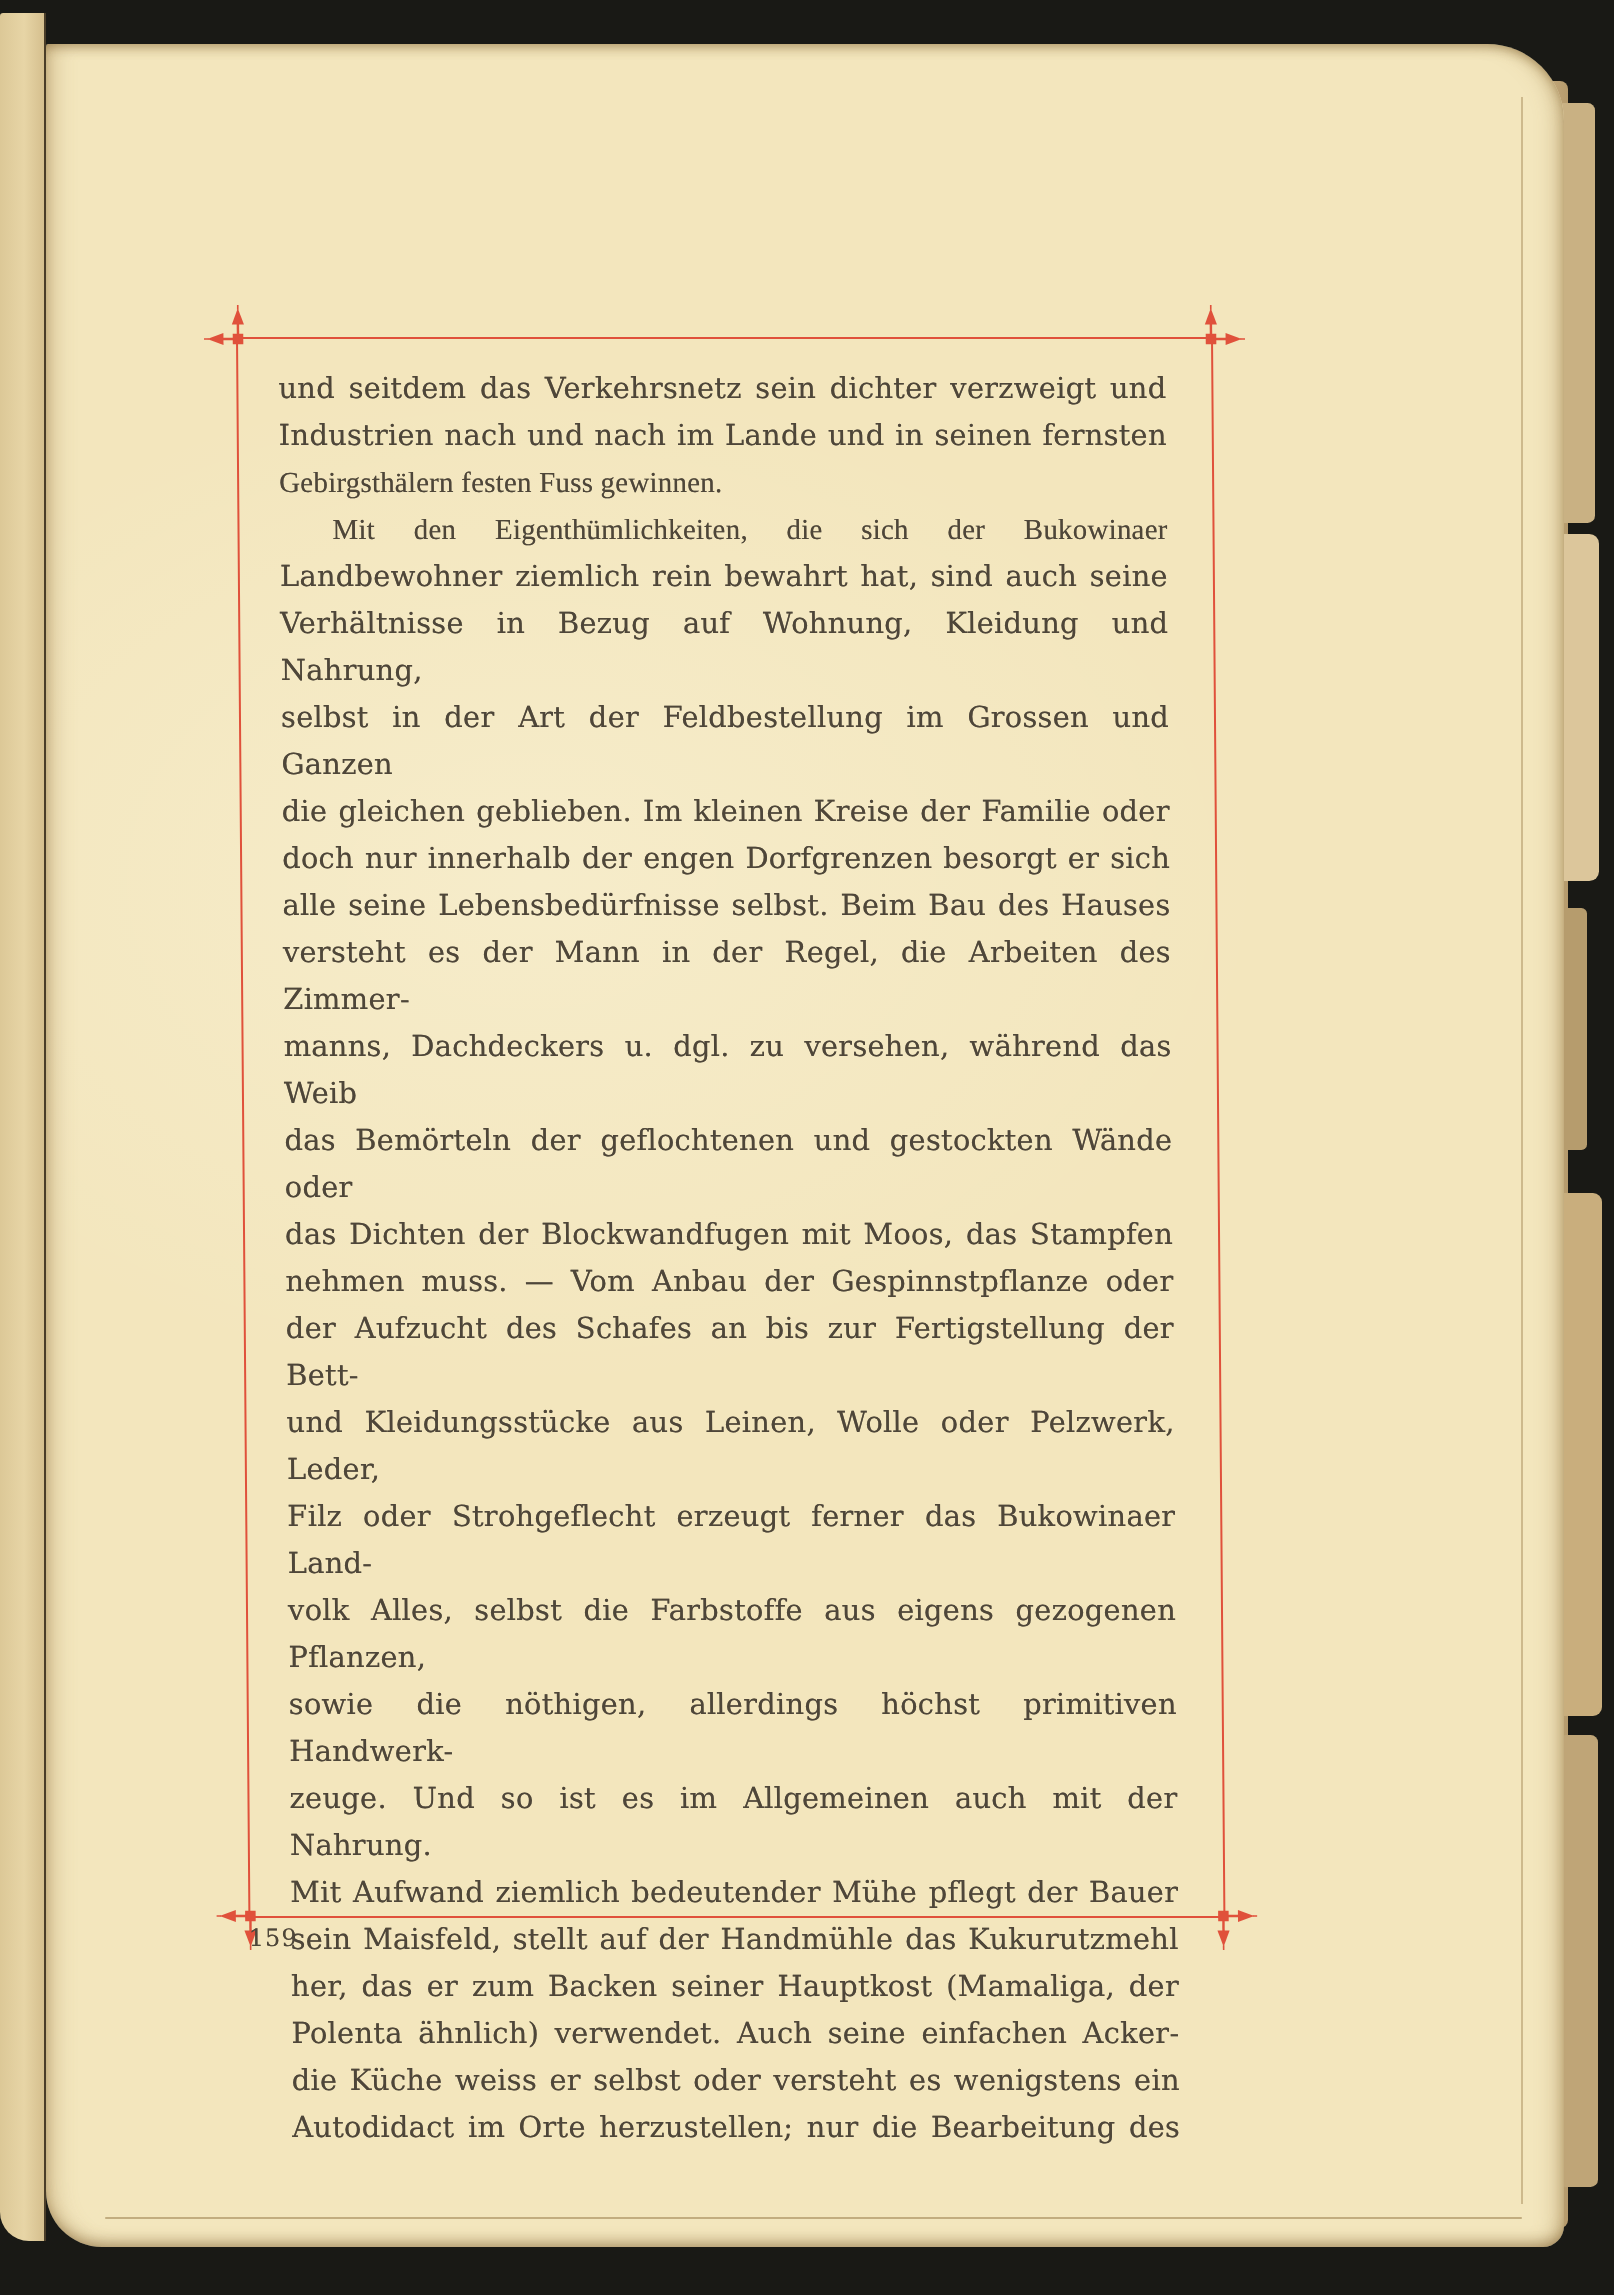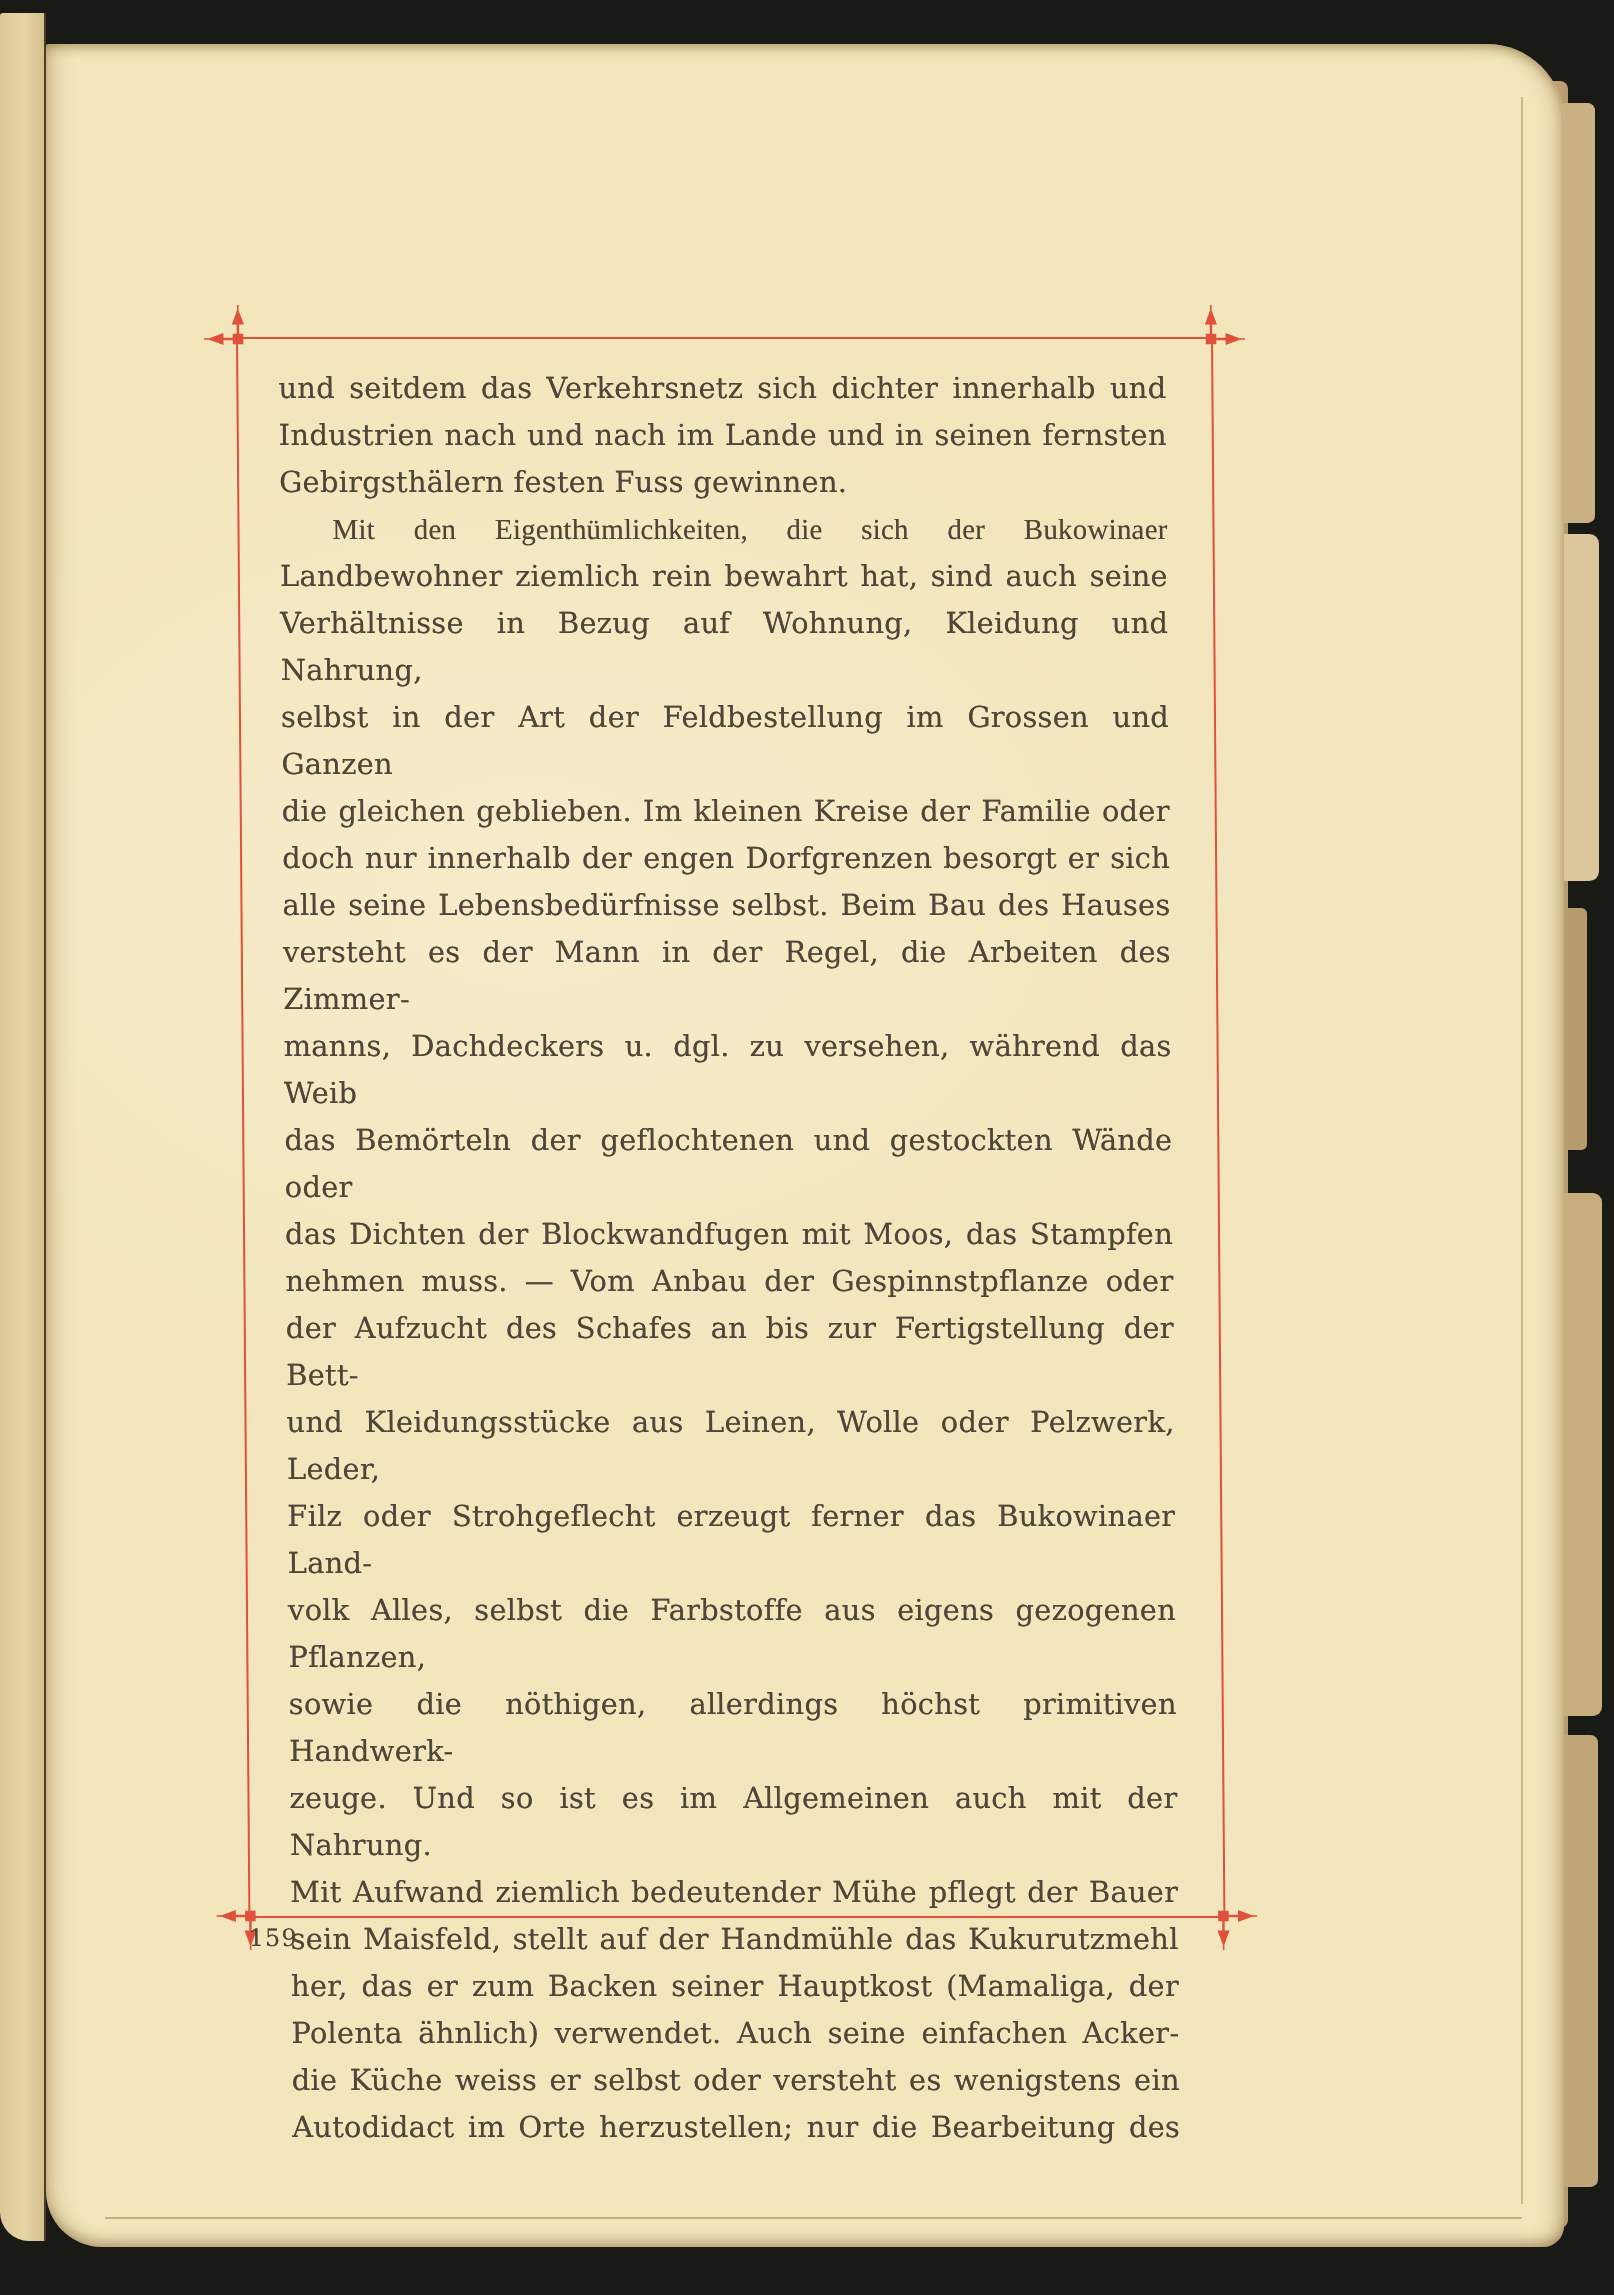--- a/index.html
+++ b/index.html
@@ -72,21 +72,21 @@
   .corner.bl{left:-34px;bottom:-34px;transform:scaleY(-1);}
   .corner.br{right:-34px;bottom:-34px;transform:scale(-1,-1);}
   
   .text-block{
     position:absolute;left:278px;top:365px;width:888px;
     font-size:29px;line-height:47px;color:var(--ink);
     letter-spacing:0.2px;
     text-shadow:0 0 0.4px rgba(78,70,57,.65);
   }
   .line{text-align:justify;text-align-last:justify;}
-  .line.last{text-align-last:left;}
+  .line.last{text-align-last:left;font-family:Liberation Serif, serif;}
   .line.indent{text-indent:53px;font-family:Liberation Serif, serif;}
   
   .page-number{
     position:absolute;left:236px;top:1924px;width:977px;
     text-align:left;font-size:24px;letter-spacing:1.2px;color:var(--ink);
     text-shadow:0 0 0.4px rgba(78,70,57,.6);
   }
 </style>
 </head>
 <body>
@@ -147,21 +147,21 @@
         <polygon points="4,42 24,34.5 24,49.5"></polygon>
         <rect x="0" y="41" width="6" height="2"></rect>
         <rect x="40.5" y="14" width="3" height="23"></rect>
         <polygon points="42,4 34.5,24 49.5,24"></polygon>
         <rect x="41" y="0" width="2" height="6"></rect>
       </svg>
     </span>
   </div>
 
   <div class="text-block">
-      <div class="line">und seitdem das Verkehrsnetz sich dichter innerhalb und</div>
+      <div class="line">und seitdem das Verkehrsnetz sein dichter verzweigt und</div>
       <div class="line">Industrien nach und nach im Lande und in seinen fernsten</div>
       <div class="line last">Gebirgsthälern festen Fuss gewinnen.</div>
       <div class="line indent">Mit den Eigenthümlichkeiten, die sich der Bukowinaer</div>
       <div class="line">Landbewohner ziemlich rein bewahrt hat, sind auch seine</div>
       <div class="line">Verhältnisse in Bezug auf Wohnung, Kleidung und Nahrung,</div>
       <div class="line">selbst in der Art der Feldbestellung im Grossen und Ganzen</div>
       <div class="line">die gleichen geblieben. Im kleinen Kreise der Familie oder</div>
       <div class="line">doch nur innerhalb der engen Dorfgrenzen besorgt er sich</div>
       <div class="line">alle seine Lebensbedürfnisse selbst. Beim Bau des Hauses</div>
       <div class="line">versteht es der Mann in der Regel, die Arbeiten des Zimmer-</div>

